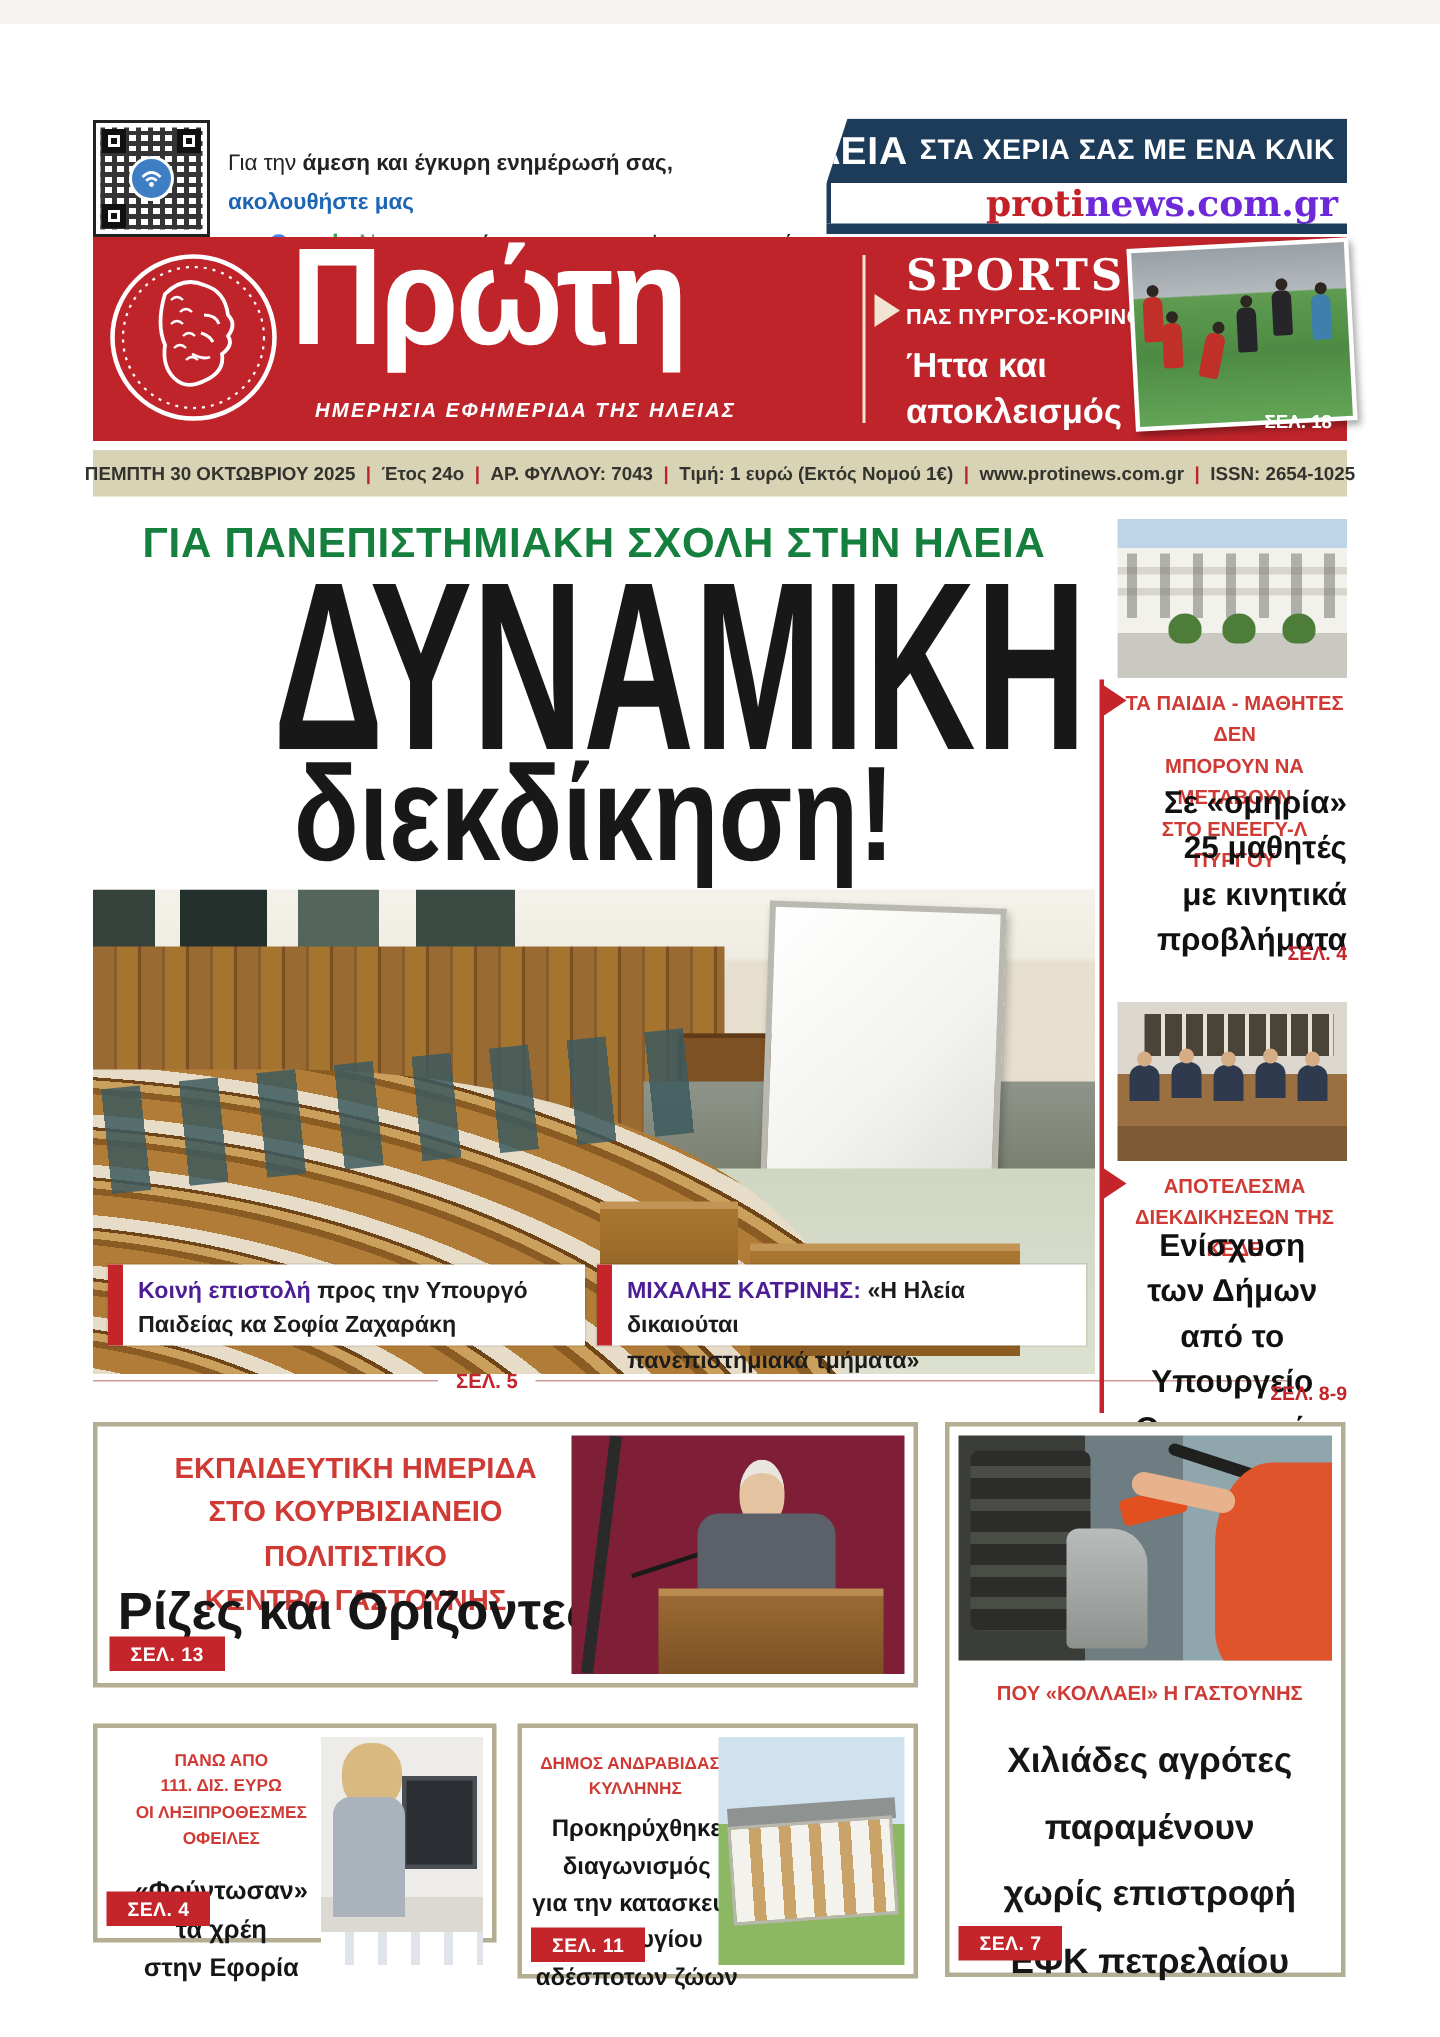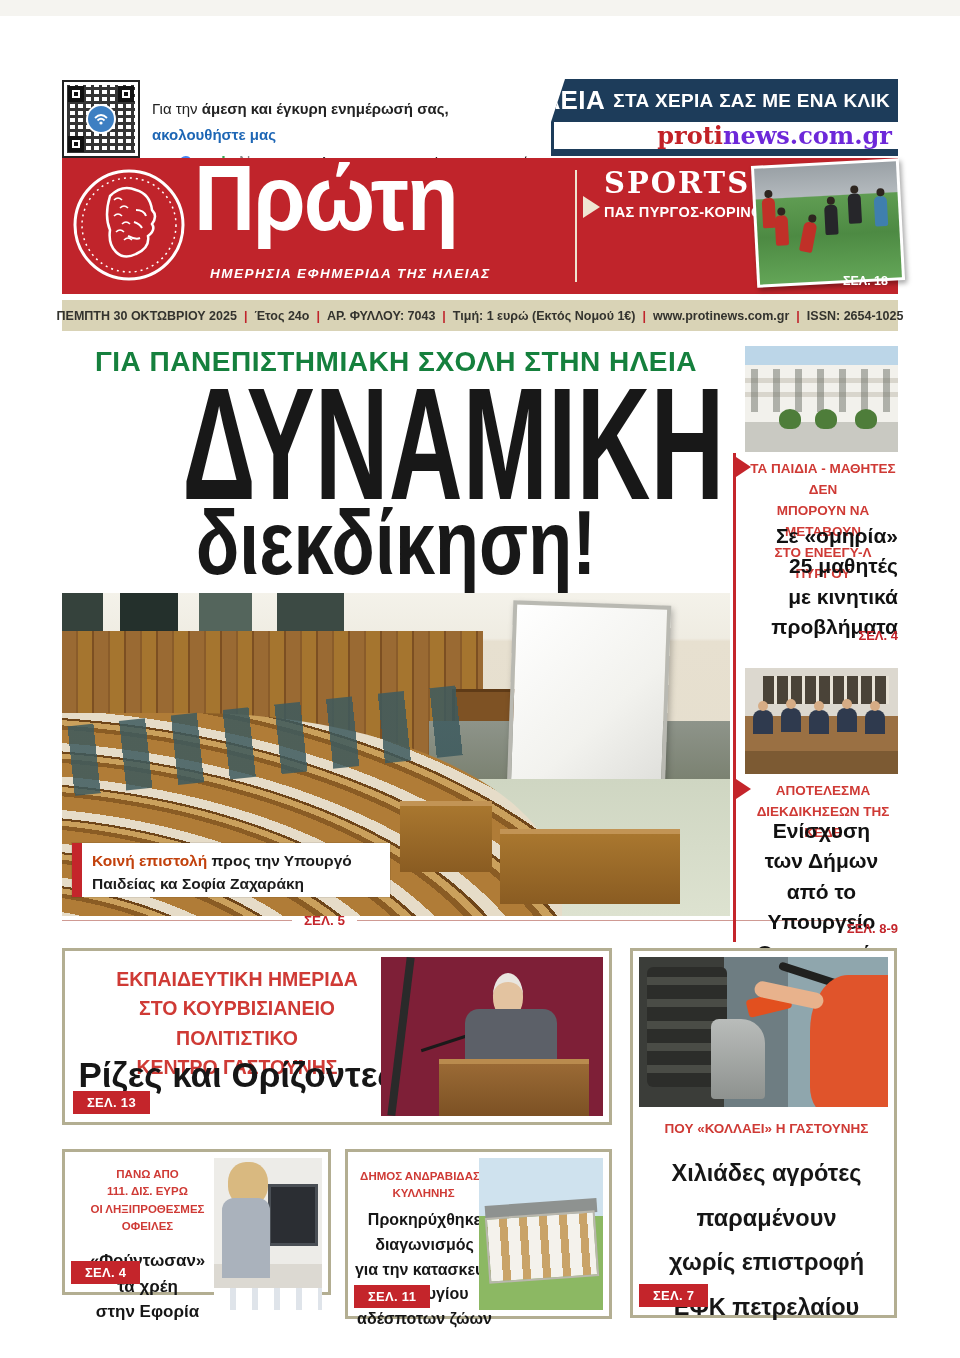--- a/index.html
+++ b/index.html
@@ -108,21 +108,21 @@
      linear-gradient(180deg,#a9772f 0,#8a5c22 100%);border-top:5px solid #c29455;}
   .mp-desk2{position:absolute;left:438px;top:236px;width:180px;height:70px;background:
      linear-gradient(180deg,#a9772f 0,#8a5c22 100%);border-top:5px solid #c29455;}
 
   .caption{position:absolute;top:827px;height:54px;background:#fff;display:flex;align-items:stretch;
      box-shadow:0 0 0 1px rgba(0,0,0,.08);}
   .cap1{left:72px;width:318px;}
   .cap2{left:398px;width:326px;}
   .cap-bar{width:10px;background:#c4252b;flex:0 0 auto;}
   .cap-text{padding:6px 10px 0 10px;font-size:15.5px;font-weight:bold;line-height:1.5;color:#1c1c1c;}
-  .cap-red{color:#c2410c;}
+  .cap-red{color:#4c1d95;}
 
   .sel5-row{left:62px;top:897px;width:798px;display:flex;align-items:center;gap:12px;}
   .sel5-line{height:1.5px;background:#cf9a93;}
   .sel5-left{width:230px;}
   .sel5-right{flex:1;}
   .sel5-label{color:#c4252b;font-weight:bold;font-size:13.5px;white-space:nowrap;}
 
   
   .rail-line{left:733px;top:437px;width:3px;height:489px;background:#c4252b;}
   .rail-photo{left:745px;width:153px;height:106px;overflow:hidden;}
@@ -251,20 +251,22 @@
         <path d="M66 44 Q74 44 76 50 M64 56 Q70 58 72 62 M58 70 Q66 74 70 72" fill="none" stroke="#ffffff" stroke-width="2"></path>
         <path d="M44 34 q4 -4 8 0 M50 42 q4 -4 8 0 M44 50 q4 -4 8 0 M52 58 q4 -4 8 0 M46 66 q4 -4 8 0 M54 74 q4 -4 8 0" fill="none" stroke="#ffffff" stroke-width="1.6"></path>
       </svg>
     </div>
     <div class="mast-title">Πρώτη</div>
     <div class="mast-tagline">ΗΜΕΡΗΣΙΑ ΕΦΗΜΕΡΙΔΑ ΤΗΣ ΗΛΕΙΑΣ</div>
     <div class="mast-divider"></div>
     <div class="sports-arrow"></div>
     <div class="sports-label">SPORTS</div>
     <div class="sports-kicker">ΠΑΣ ΠΥΡΓΟΣ-ΚΟΡΙΝΘΟΣ 1-2</div>
+    <div class="sports-title preline">Ήττα και
+αποκλεισμός</div>
     <div class="sports-photo">
       <div class="sports-photo-art">
         <div class="player p-red" style="left:18px;top:48px;"></div>
         <div class="player p-red" style="left:44px;top:56px;transform:rotate(14deg);"></div>
         <div class="player p-black" style="left:68px;top:40px;"></div>
         <div class="player p-black" style="left:92px;top:30px;"></div>
         <div class="player p-blue" style="left:118px;top:34px;"></div>
         <div class="player p-red" style="left:6px;top:30px;"></div>
       </div>
     </div>
@@ -299,20 +301,25 @@
     <div class="mp-benches"></div>
     <div class="mp-seatrow"></div>
     <div class="mp-desk1"></div>
     <div class="mp-desk2"></div>
   </div>
 
   <div class="caption cap1">
     <div class="cap-bar"></div>
     <div class="cap-text preline"><span class="cap-red">Κοινή επιστολή</span><span> προς την Υπουργό
 Παιδείας κα Σοφία Ζαχαράκη</span></div>
+  </div>
+  <div class="caption cap2">
+    <div class="cap-bar"></div>
+    <div class="cap-text preline"><span class="cap-red">ΜΙΧΑΛΗΣ ΚΑΤΡΙΝΗΣ:</span><span> «Η Ηλεία δικαιούται
+πανεπιστημιακά  τμήματα»</span></div>
   </div>
 
   <div class="abs sel5-row">
     <div class="sel5-line sel5-left"></div>
     <div class="sel5-label">ΣΕΛ. 5</div>
     <div class="sel5-line sel5-right"></div>
   </div>
 
   <div class="abs rail-line"></div>
 

